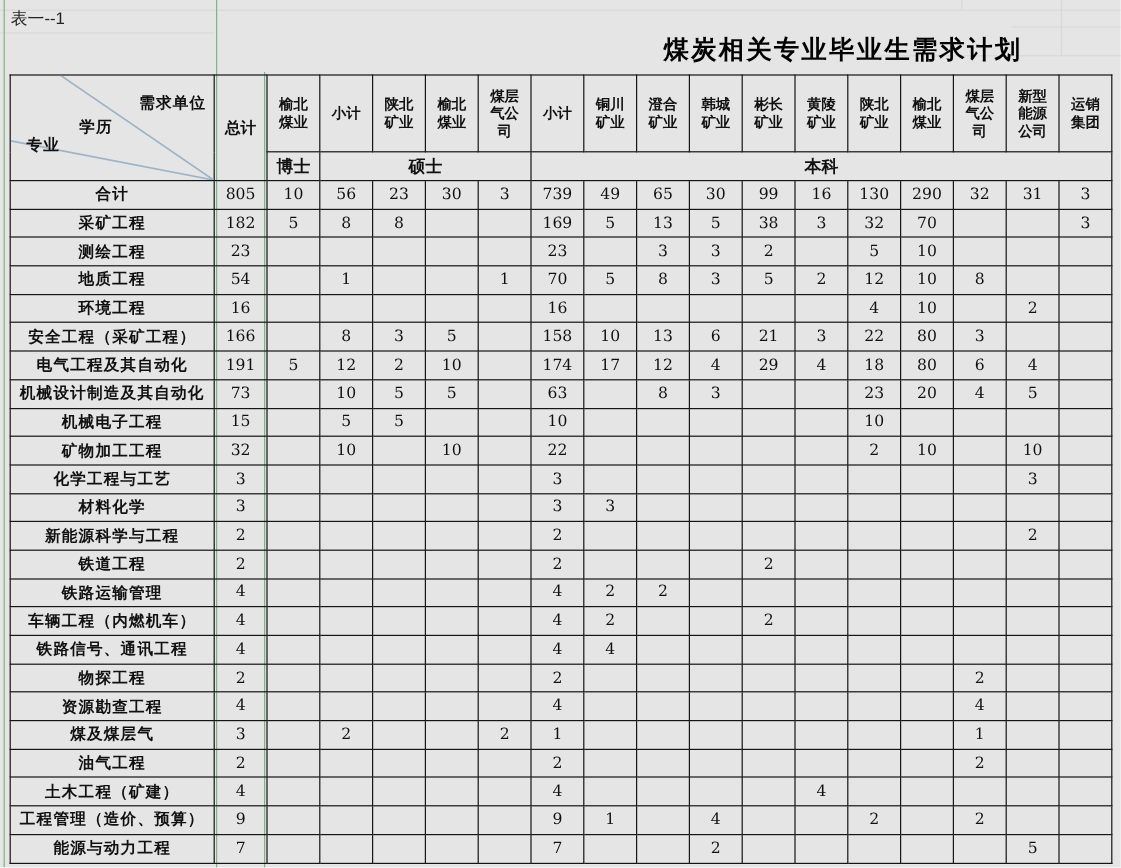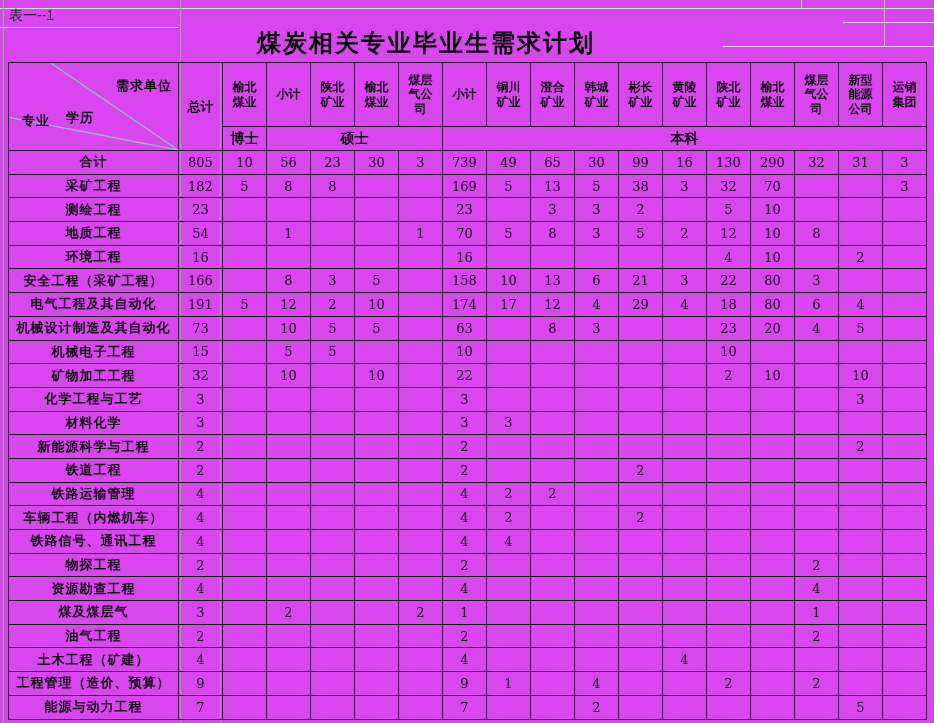--- a/index.html
+++ b/index.html
@@ -1,36 +1,36 @@
 <!DOCTYPE html>
 <html><head>
 <meta charset="utf-8">
 <style>
   html,body{margin:0;padding:0;background:#fff;}
-  .page{position:relative;width:934px;height:723px;background:#d946ef;overflow:hidden;
+  .page{position:relative;width:934px;height:723px;background:#e5e5e5;overflow:hidden;
         font-family:"Liberation Sans",sans-serif;color:#111;}
   .vline{position:absolute;width:1px;background:#84b184;}
   .hline{position:absolute;height:1px;background:#d9d9d9;}
   .vline-gray{position:absolute;width:1px;background:#d9d9d9;}
   .sheet-label{position:absolute;left:9px;top:7px;font-size:14px;color:#222;}
-  .main-title{position:absolute;left:0;top:27px;width:852px;text-align:center;
-              font-size:24px;font-weight:bold;letter-spacing:2px;color:#000;}
+  .main-title{position:absolute;left:0;top:27px;width:852px;text-align:right;
+              font-size:21px;font-weight:bold;letter-spacing:2px;color:#000;}
   table.grid{position:absolute;left:8px;top:62px;border-collapse:collapse;table-layout:fixed;
              background:transparent;}
   table.grid td{border:1px solid #151515;padding:0;text-align:center;vertical-align:middle;
                 overflow:hidden;}
   td.hcell{font-size:12px;font-weight:bold;line-height:1.18;white-space:pre-line;}
   td.degree{font-size:14px;font-weight:bold;height:23px;}
   td.rowlabel{font-size:13px;font-weight:bold;letter-spacing:1px;}
   td.num{font-family:"DejaVu Serif",serif;font-size:13px;font-weight:normal;}
   tr.datarow{height:23.7px;}
   td.corner{position:relative;padding:0;}
   .corner-svg{position:absolute;left:0;top:0;width:100%;height:100%;}
   .corner-top{position:absolute;top:14px;right:6px;font-size:13px;font-weight:bold;letter-spacing:1px;}
-  .corner-mid{position:absolute;top:46px;left:57px;font-size:13px;font-weight:bold;letter-spacing:1px;}
+  .corner-mid{position:absolute;top:34px;left:57px;font-size:13px;font-weight:bold;letter-spacing:1px;}
   .corner-bot{position:absolute;top:49px;left:13px;font-size:13px;font-weight:bold;letter-spacing:1px;}
   td.total-head{font-size:13px;font-weight:bold;}
 </style>
 </head>
 <body>
 
 <div class="page">
 
   <div class="hline" style="left:0;top:8px;width:934px;"></div>
   <div class="hline" style="left:0;top:27px;width:178px;"></div>

